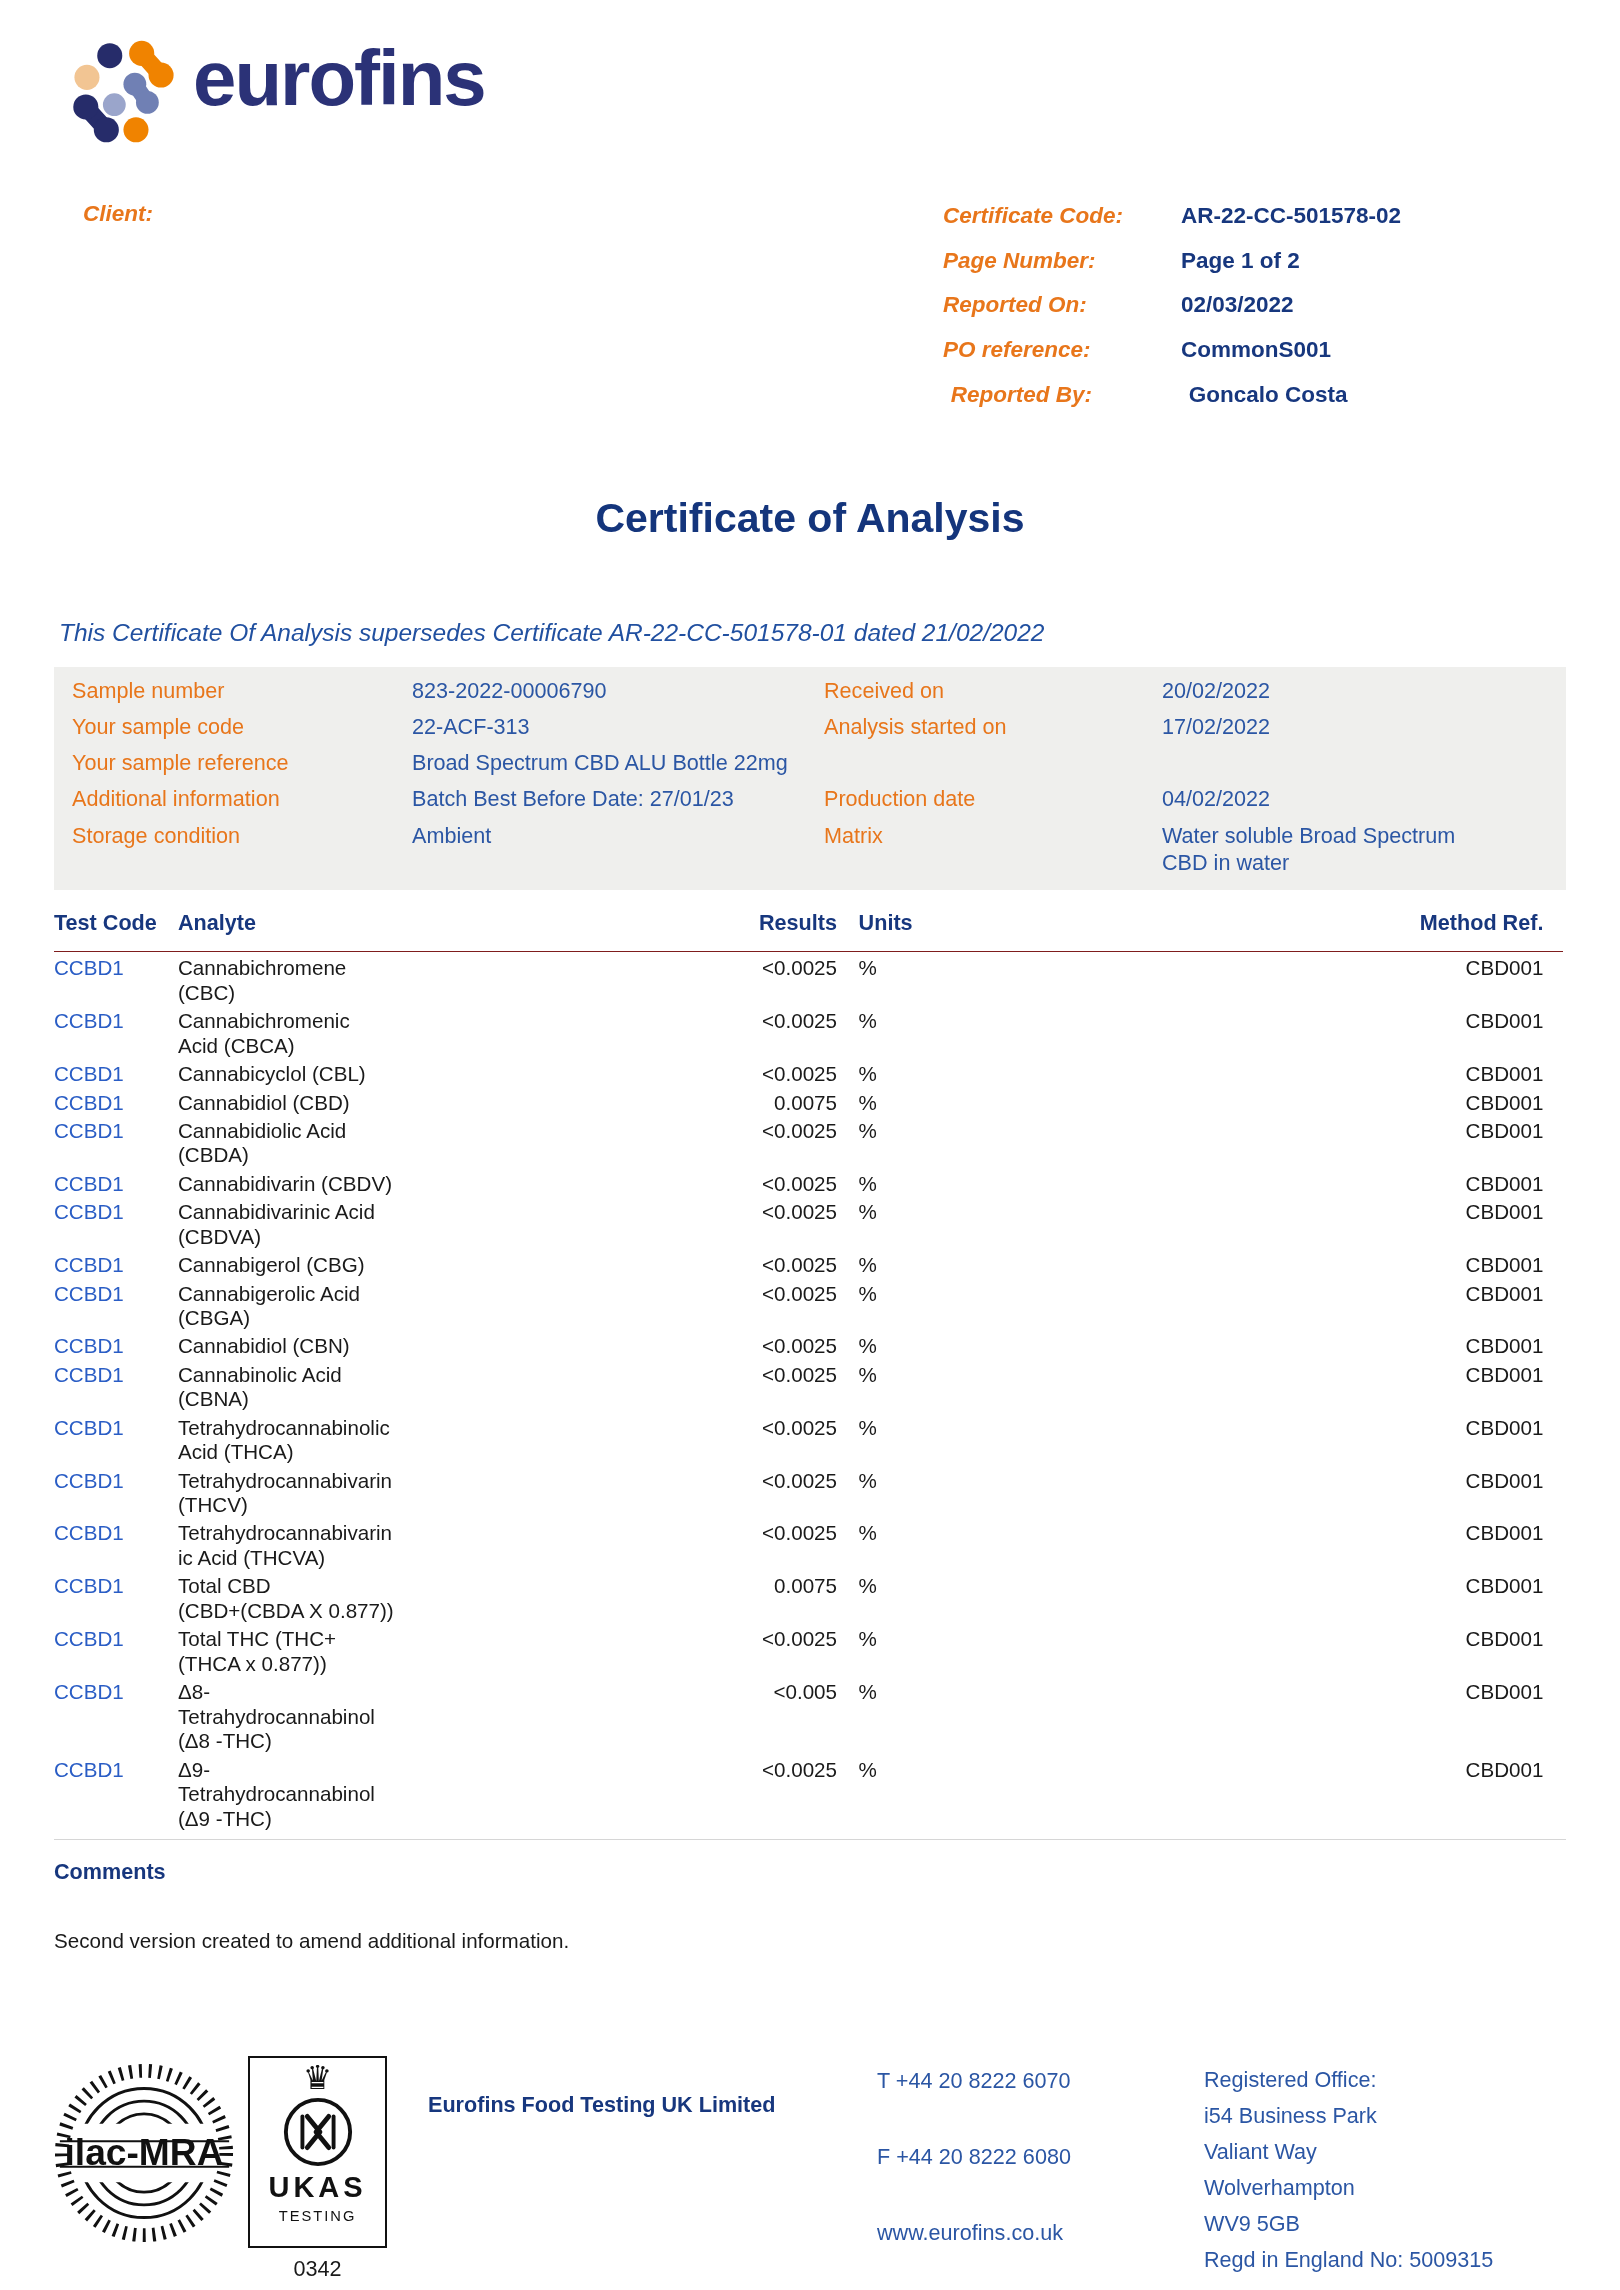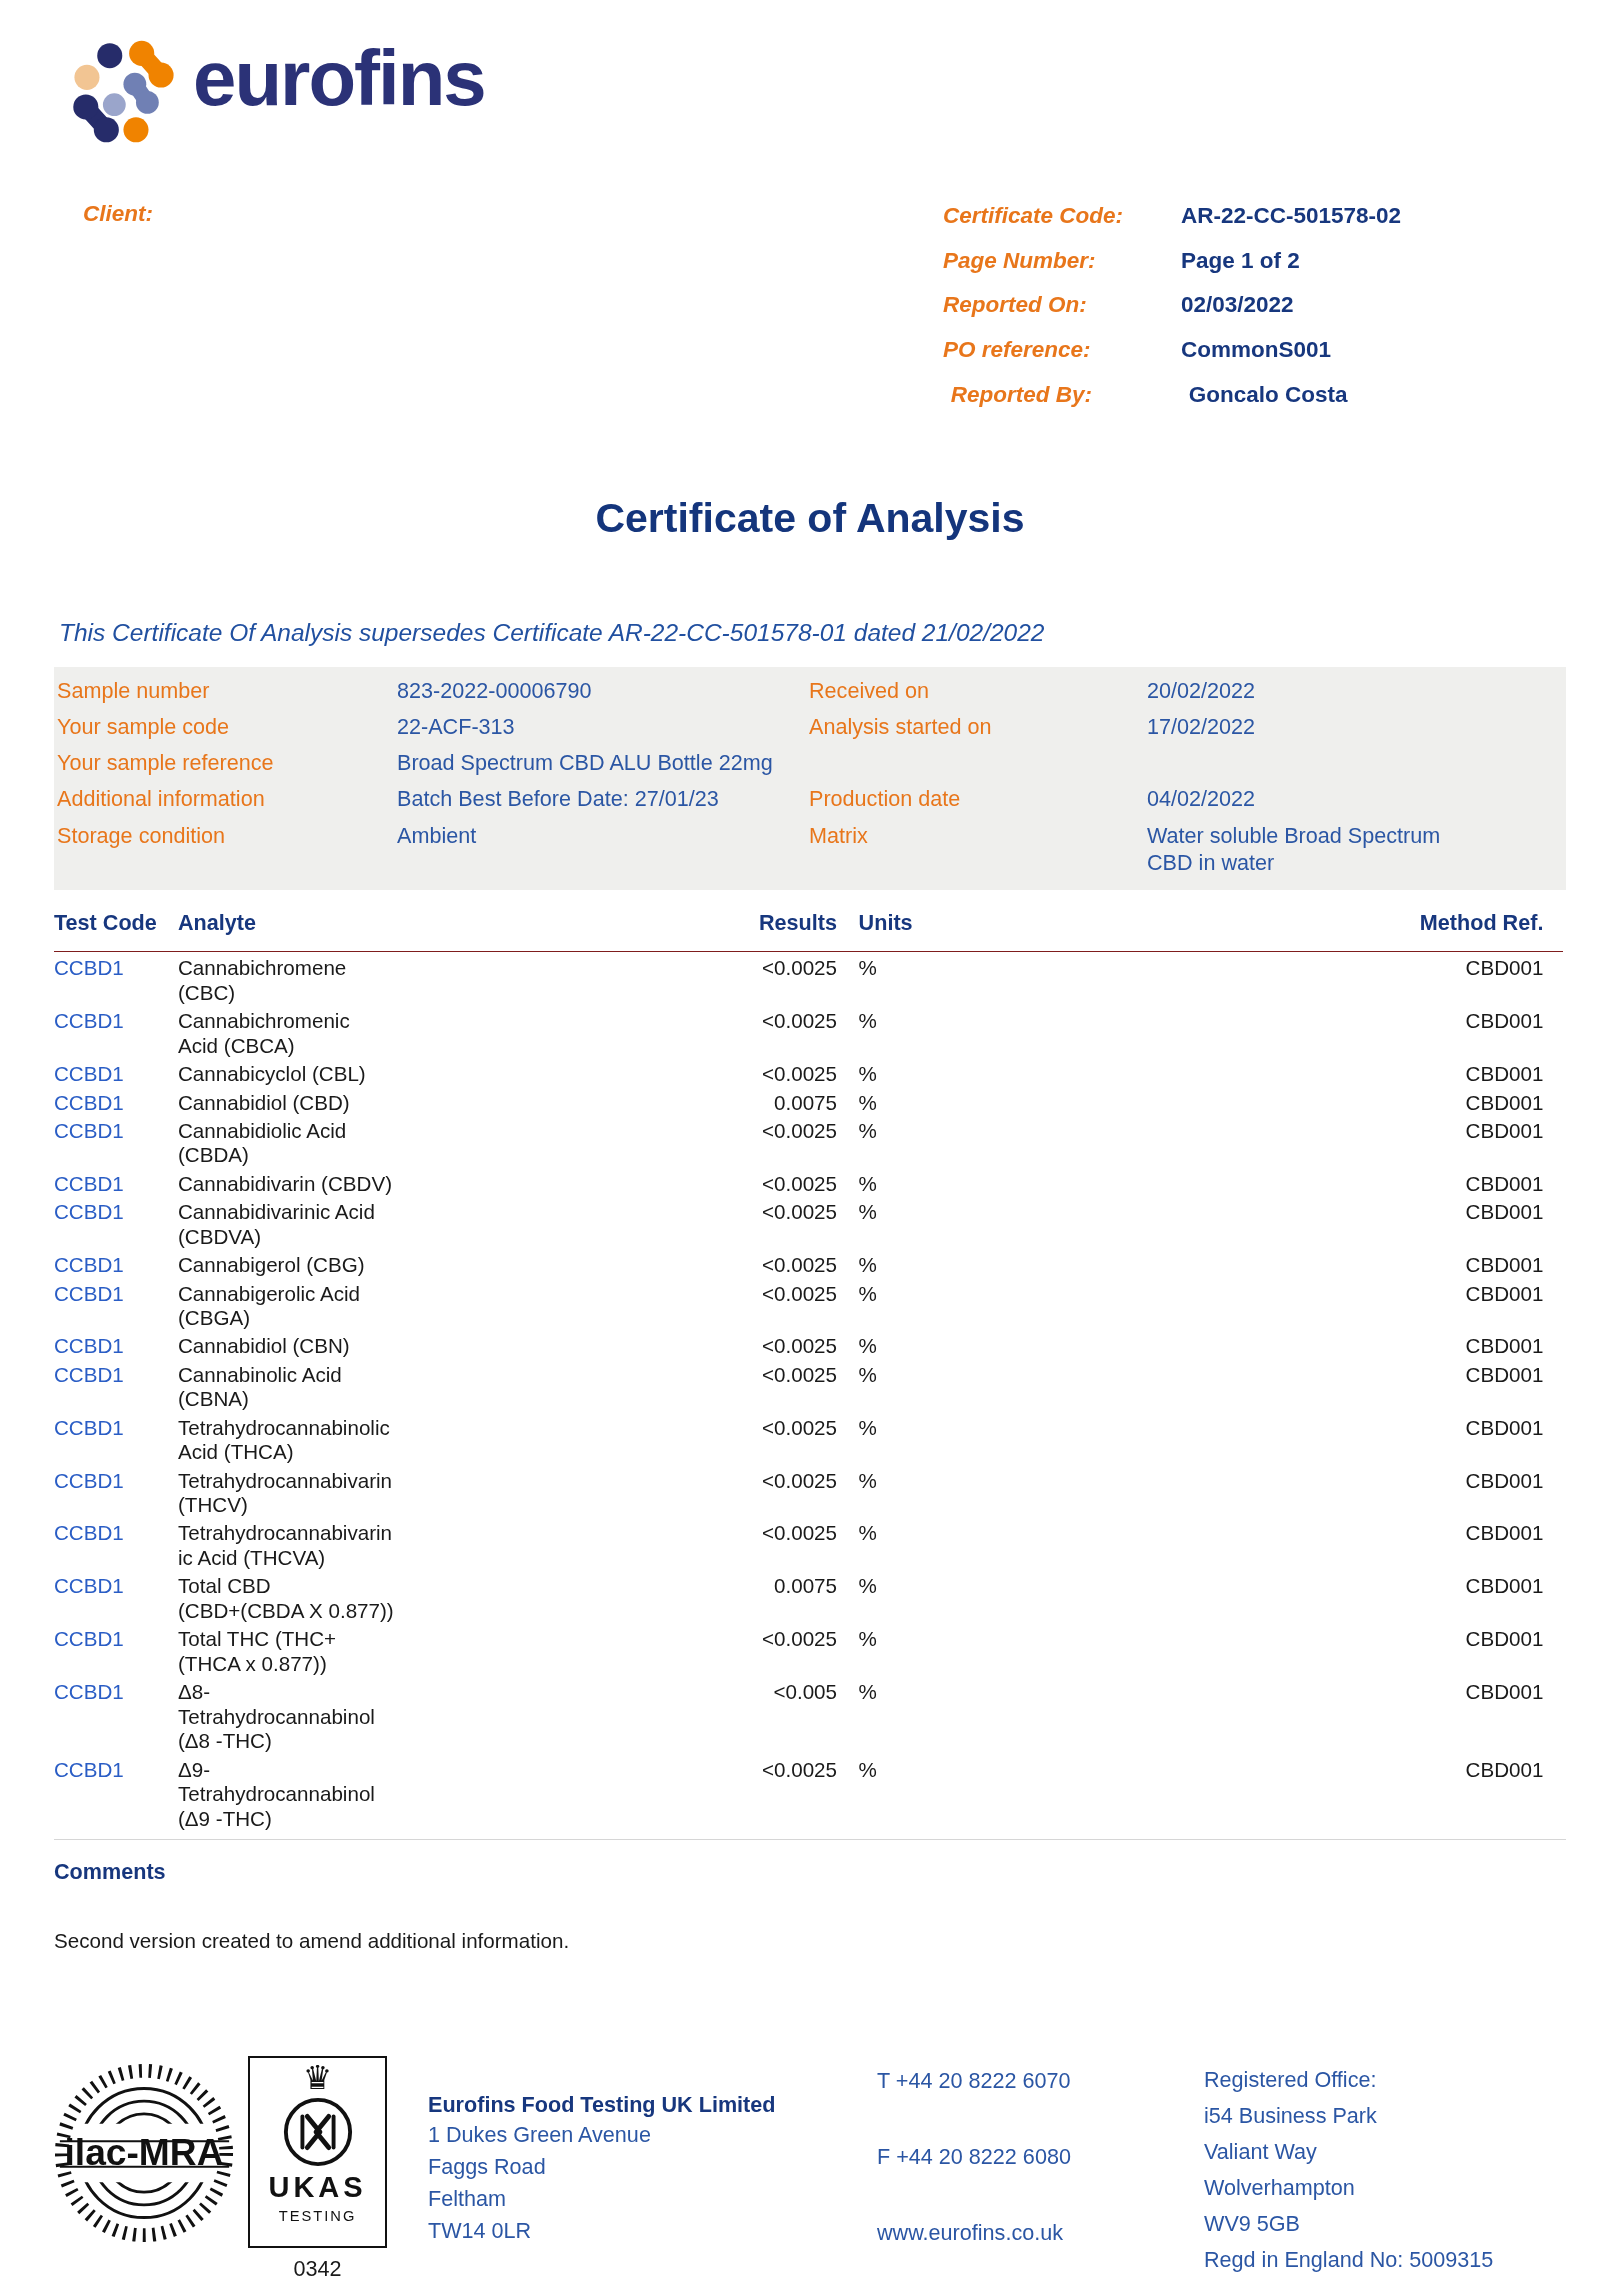--- a/index.html
+++ b/index.html
@@ -23,21 +23,21 @@
   .meta-label{width:238px;font-size:22.5px;font-weight:bold;font-style:italic;color:#e8761b;flex:none;}
   .meta-value{font-size:22.5px;font-weight:bold;color:#17377e;}
   
   .doc-title{position:absolute;left:0;top:495px;width:100%;text-align:center;font-size:41px;font-weight:bold;color:#14357c;}
   .supersedes{position:absolute;left:59px;top:619px;font-size:24.5px;font-style:italic;color:#2150a0;}
   
   .body-flow{position:absolute;left:54px;top:667px;width:1512px;}
   .sample-block{background:#efefed;padding:9.8px 0 11.8px 0;}
   .sample-row{display:flex;line-height:27.4px;margin-bottom:8.8px;font-size:21.6px;}
   .sample-row:last-child{margin-bottom:2px;}
-  .s-label1{width:340px;padding-left:3px;flex:none;color:#e8761b;}
+  .s-label1{width:340px;padding-left:18px;flex:none;color:#e8761b;}
   .s-value1{width:412px;flex:none;color:#2b56a4;}
   .s-label2{width:338px;flex:none;color:#e8761b;}
   .s-value2{width:343px;flex:none;color:#2b56a4;}
   
   .results-table{width:1509px;margin-top:13.7px;border-collapse:collapse;table-layout:fixed;}
   .results-table col.c-code{width:124px;}
   .results-table col.c-analyte{width:282px;}
   .results-table col.c-results{width:377px;}
   .results-table col.c-units{width:118px;}
   .results-table col.c-method{width:608px;}
@@ -384,30 +384,20 @@
       <line x1="22" y1="22" x2="22" y2="54" stroke="#111" stroke-width="4" stroke-linecap="round"></line>
       <line x1="54" y1="22" x2="54" y2="54" stroke="#111" stroke-width="4" stroke-linecap="round"></line>
     </svg>
     <div class="ukas-name">UKAS</div>
     <div class="ukas-sub">TESTING</div>
   </div>
   <div class="ukas-number">0342</div>
 
   <div class="company-block">
     <div class="company-name">Eurofins Food Testing UK Limited</div>
-    <div>
-
-        <div class="company-line">1 Dukes Green Avenue</div>
-
-        <div class="company-line">Faggs Road</div>
-
-        <div class="company-line">Feltham</div>
-
-        <div class="company-line">TW14 0LR</div>
-      </div>
   </div>
 
   <div class="contact-block">
     <div class="contact-line">T  +44 20 8222 6070</div>
     <div class="contact-line">F  +44 20 8222 6080</div>
     <div class="contact-line">www.eurofins.co.uk</div>
   </div>
 
   <div class="registered-block">
 

